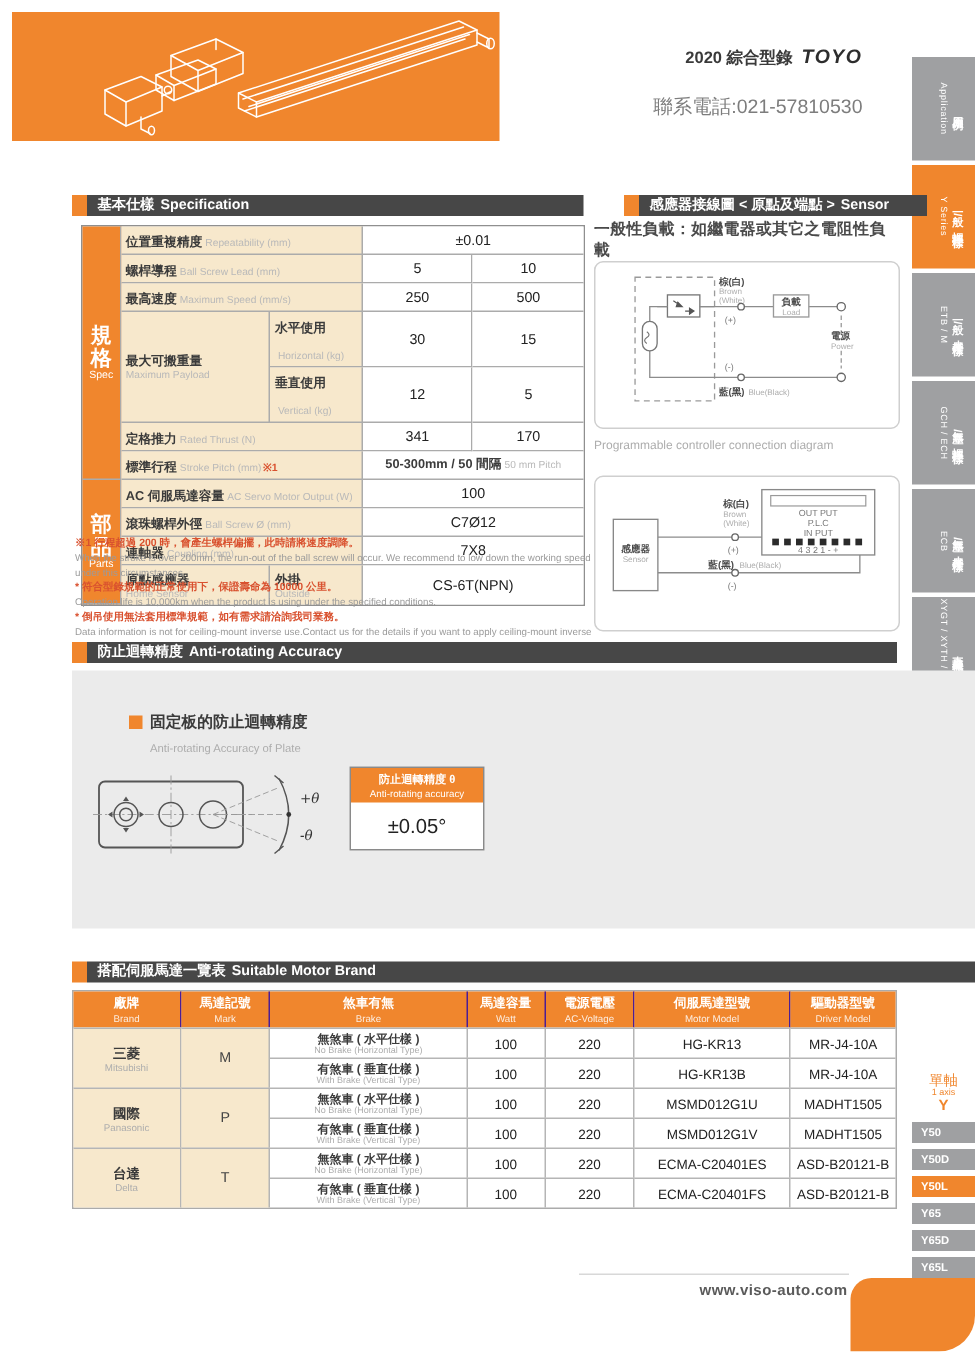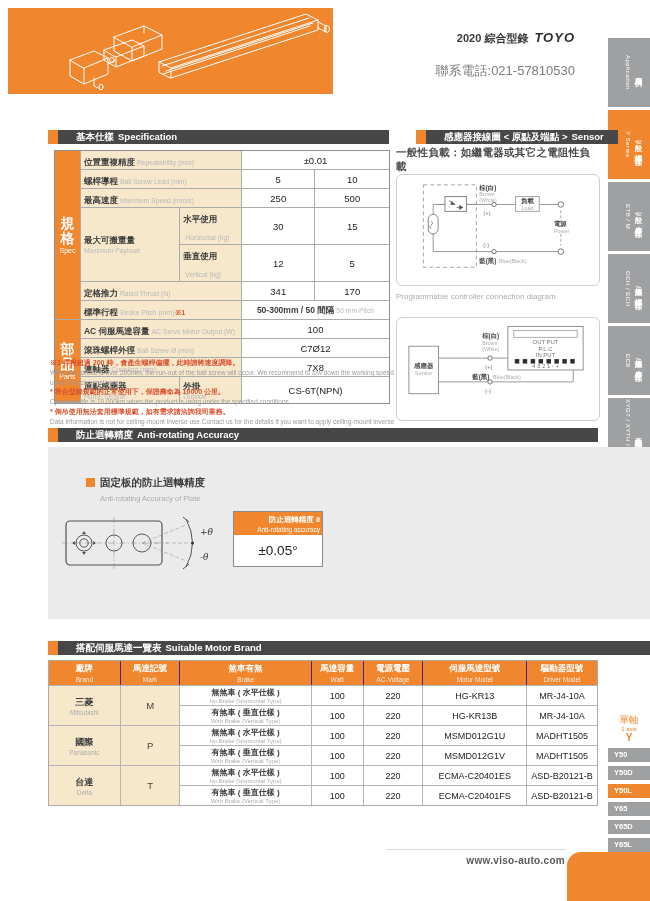--- a/index.html
+++ b/index.html
@@ -1,37 +1,37 @@
 <!DOCTYPE html>
 <html><head>
 <meta charset="utf-8">
 <style>
   html,body{margin:0;padding:0;background:#fff;}
   .page{position:relative;width:650px;height:901px;background:#fff;overflow:hidden;
-        font-family:"Liberation Sans",sans-serif;-webkit-font-smoothing:antialiased;}
+        font-family:"Liberation Sans",sans-serif;border-radius:24px;-webkit-font-smoothing:antialiased;}
   .abs{position:absolute;}
 
   
   .hero{left:8px;top:8px;width:325px;height:86px;background:#F0862D;}
   .brandline{top:30px;right:75px;text-align:right;color:#3a3a3a;font-size:11px;font-weight:bold;}
   .brandline .logo{font-style:italic;font-weight:900;font-size:13px;letter-spacing:1px;color:#2d2d2d;margin-left:6px;}
   .phone{top:62px;right:75px;font-size:13px;color:#7d7d7d;}
 
   
   .side-tabs{right:0;top:38px;width:42px;}
   .vtab{writing-mode:vertical-rl;text-align:center;height:69px;width:42px;margin-bottom:3px;
         background:#9FA0A2;color:#fff;padding:0;box-sizing:border-box;}
   .vtab .vzh{display:block;font-size:7.5px;font-weight:bold;letter-spacing:1px;margin-left:2px;margin-right:7px;}
   .vtab .ven{display:block;font-size:6px;letter-spacing:.5px;margin-right:2px;}
   .vtab.active{background:#F0862D;}
 
   
   .sec-h{display:flex;height:14px;}
   .sec-h .sq{width:10px;background:#F0862D;}
-  .sec-h .bar{flex:1;background:#474747;color:#fff;font-size:9.5px;font-weight:bold;line-height:14px;padding-left:18px;}
+  .sec-h .bar{flex:1;background:#474747;color:#fff;font-size:9.5px;font-weight:bold;line-height:14px;padding-left:7px;}
   .sec-h .bar .en{margin-left:4px;}
 
   
   table{border-collapse:separate;border-spacing:0;}
   .spec-t{left:54px;top:150px;width:336px;border:1px solid #8f8f8f;}
   .spec-t td{border-right:1px solid #ABABAB;border-bottom:1px solid #ABABAB;vertical-align:middle;padding:0 3px;height:18px;}
   .spec-t td:last-child{border-right:none;}
   .spec-t tr:last-child td{border-bottom:none;}
   .spec-t .grp{background:#F0862D;color:#fff;text-align:center;padding:0;border-right:1px solid #ABABAB;}
   .spec-t .grp .g-zh{display:block;font-size:14px;font-weight:bold;line-height:1.1;}
@@ -65,21 +65,21 @@
   .wire{stroke:#8c8c8c;fill:none;stroke-width:.9;}
   .dashw{stroke:#9a9a9a;fill:none;stroke-width:.9;stroke-dasharray:3 2;}
 
   
   .anti-panel{left:48px;top:447px;width:636px;height:172px;background:#EBEBEB;}
   .anti-sub{position:absolute;left:38px;top:26px;}
   .anti-sub .sq{display:inline-block;width:9px;height:9px;background:#F0862D;vertical-align:middle;margin-right:5px;}
   .anti-sub .zh{font-size:10.5px;font-weight:bold;color:#3b3b3b;vertical-align:middle;}
   .anti-sub .en{display:block;font-size:7.5px;color:#ADADAD;margin:3px 0 0 14px;}
   .badge{position:absolute;left:185px;top:64px;width:88px;border:1px solid #8a8a8a;background:#fff;}
-  .badge-head{background:#F0862D;color:#fff;text-align:right;padding:3px 2px 2px;}
+  .badge-head{background:#F0862D;color:#fff;text-align:center;padding:3px 2px 2px;}
   .badge-head .b1{display:block;font-size:7.5px;font-weight:bold;}
   .badge-head .b2{display:block;font-size:6.5px;margin-top:1px;}
   .badge-val{text-align:center;font-size:13.5px;color:#222;padding:8px 0;}
   .theta{font:italic 9px "DejaVu Serif",serif;fill:#333;}
 
   
   .motor-t{left:48px;top:660px;width:550px;border:1px solid #ABABAB;}
   .motor-t th{background:#F0862D;color:#fff;border-right:1px solid #4c1d95;height:24px;padding:0 2px;font-weight:normal;}
   .motor-t th:last-child{border-right:none;}
   .motor-t th .zh{display:block;font-size:8.5px;font-weight:bold;}

